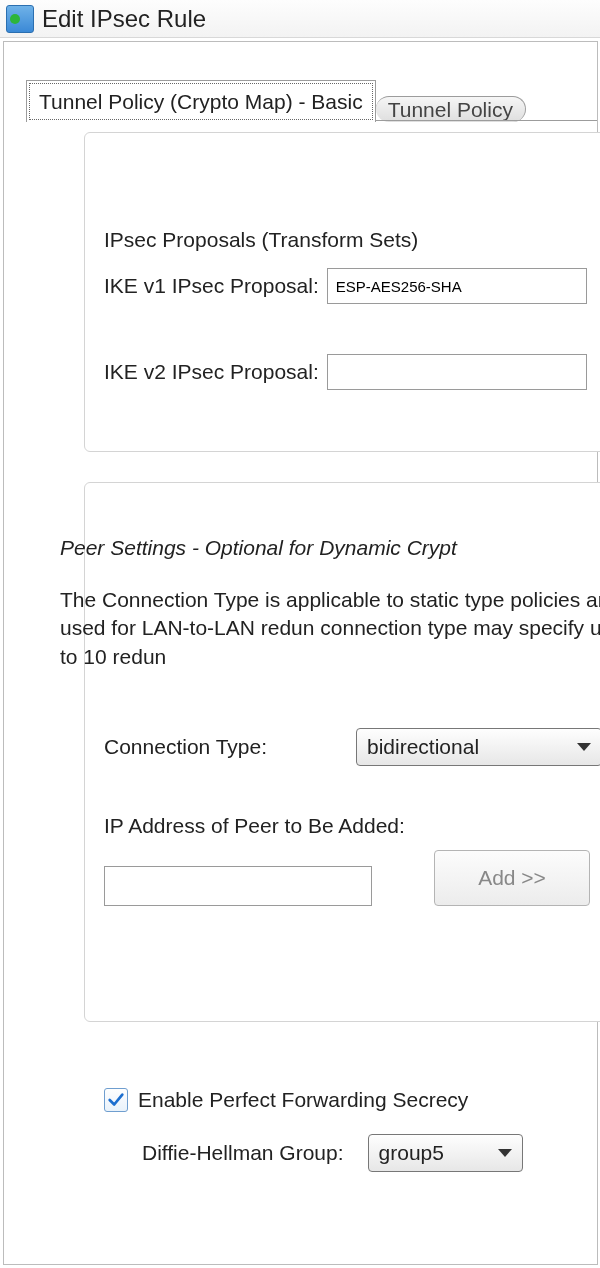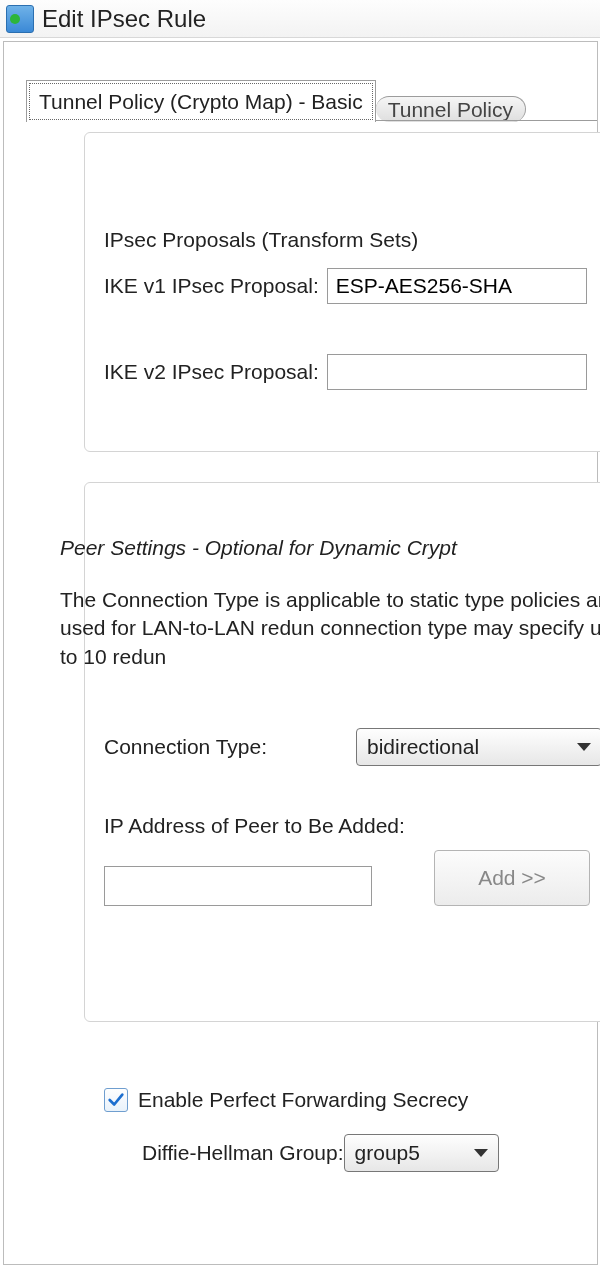--- a/index.html
+++ b/index.html
@@ -153,21 +153,21 @@
       top: 312px;
       left: 100px;
       display: flex;
       align-items: center;
       gap: 8px;
     }
     .textinput {
       border: 1px solid #9a9a9a;
       height: 36px;
       padding: 2px 8px;
-      font-size: 21px;
+      font-size: 15px;
       font-family: inherit;
       background: #fff;
     }
     .textinput.w1 { width: 260px; }
     .grouplabel2 {
       position: absolute;
       top: 494px;
       left: 56px;
       font-style: italic;
     }
@@ -265,21 +265,21 @@
       align-items: center;
       justify-content: center;
     }
     .checkbox svg { width: 18px; height: 18px; }
     .row-dh {
       position: absolute;
       top: 1092px;
       left: 138px;
       display: flex;
       align-items: center;
-      gap: 0;
+      gap: 24px;
     }
   </style>
 </head>
 <body>
 
 <div class="window">
   <div class="titlebar">
     <span class="icon"></span>
     <span class="title">Edit IPsec Rule</span>
   </div>

